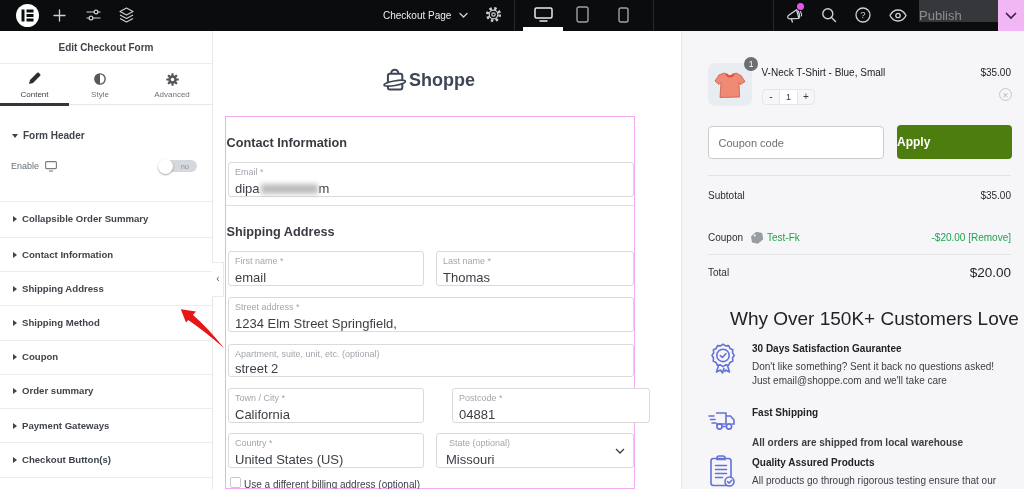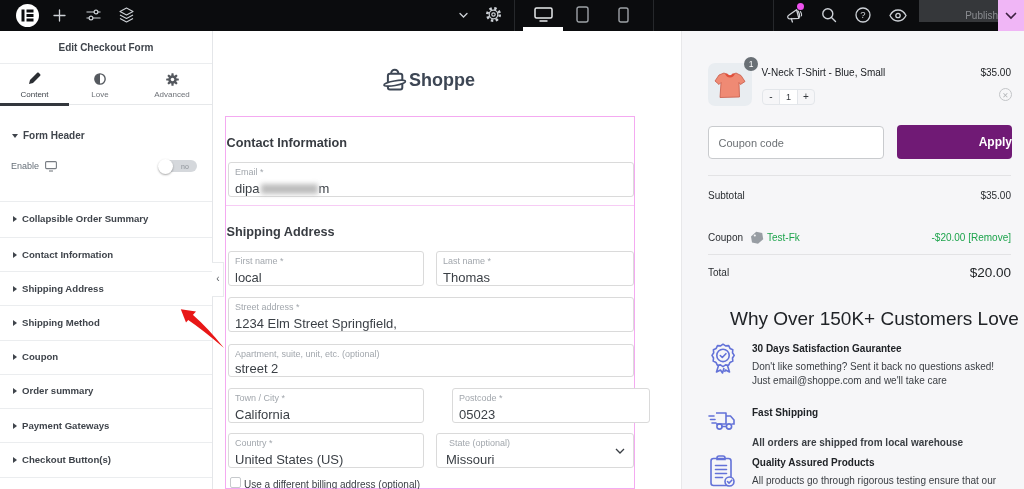--- a/index.html
+++ b/index.html
@@ -2,21 +2,21 @@
 <html><head>
 <meta charset="utf-8">
 <style>
   * { margin:0; padding:0; box-sizing:border-box; }
   html,body { width:1024px; height:489px; }
   body { font-family:"Liberation Sans", sans-serif; position:relative; overflow:hidden; background:#fff; }
   .abs { position:absolute; }
   .topbar { position:absolute; left:0; top:0; width:1024px; height:31px; background:#0b0c0e; }
   .tdiv { position:absolute; top:0; width:1px; height:31px; background:#26282b; }
   .icn { position:absolute; }
-  .pubarea { position:absolute; left:919px; top:0; width:79px; height:22px; background:#35373a; color:#8b8d91; font-size:10px; line-height:31px; text-align:right; }
+  .pubarea { position:absolute; left:919px; top:0; width:79px; height:22px; background:#35373a; color:#8b8d91; font-size:13px; line-height:31px; text-align:left; }
   .pinkbtn { position:absolute; left:998px; top:0; width:26px; height:32px; background:#f0b6f6; }
   .sidebar { position:absolute; left:0; top:31px; width:213px; height:458px; background:#fff; border-right:1px solid #e4e6e9; }
   .sep { position:absolute; left:0; width:212px; height:1px; background:#ebedef; }
   .accrow { position:absolute; left:13px; font-size:9.6px; font-weight:bold; color:#3f444b; }
   .caret-r { display:inline-block; width:0; height:0; border-left:4px solid #3f444b; border-top:3.5px solid transparent; border-bottom:3.5px solid transparent; margin-right:5px; vertical-align:middle; }
   .caret-d { display:inline-block; width:0; height:0; border-top:4px solid #3f444b; border-left:3.5px solid transparent; border-right:3.5px solid transparent; margin-right:5px; vertical-align:middle; }
   .canvas { position:absolute; left:213px; top:31px; width:468px; height:458px; background:#fff; }
   .rpanel { position:absolute; left:681px; top:31px; width:343px; height:458px; background:#f6f6f8; border-left:1px solid #e8e8ea; }
   .formbox { position:absolute; left:225px; top:116px; width:410px; height:373px; border:1px solid #f4aaf1; background:#fff; }
   .field { position:absolute; border:1px solid #dadada; border-radius:3px; background:#fff; }
@@ -46,20 +46,21 @@
       <path d="M0.5 4h14M0.5 10h14" stroke="#cdd1d6" stroke-width="1.2"></path>
       <circle cx="10" cy="4" r="1.9" fill="#0b0c0e" stroke="#cdd1d6" stroke-width="1.2"></circle>
       <circle cx="5" cy="10" r="1.9" fill="#0b0c0e" stroke="#cdd1d6" stroke-width="1.2"></circle>
     </svg>
   <svg class="icn" style="left:119px;top:7px;" width="15" height="16" viewBox="0 0 15 16">
       <path d="M7.5 1L14 4.5 7.5 8 1 4.5z" fill="none" stroke="#cdd1d6" stroke-width="1.1" stroke-linejoin="round"></path>
       <path d="M1 8l6.5 3.5L14 8" fill="none" stroke="#cdd1d6" stroke-width="1.1" stroke-linejoin="round"></path>
       <path d="M1 11.5L7.5 15 14 11.5" fill="none" stroke="#cdd1d6" stroke-width="1.1" stroke-linejoin="round"></path>
     </svg>
 
+  <div class="abs" style="left:383px;top:0;height:31px;line-height:31px;font-size:10px;color:#eceef0;">Checkout Page</div>
   <svg class="icn" style="left:459px;top:12px;" width="9" height="7" viewBox="0 0 9 7">
       <path d="M1 1.5l3.5 3.5L8 1.5" fill="none" stroke="#cdd1d6" stroke-width="1.3" stroke-linecap="round"></path>
     </svg>
   <svg class="icn" style="left:485px;top:6px;" width="17" height="17" viewBox="0 0 17 17">
     <circle cx="8.5" cy="8.5" r="6.2" fill="none" stroke="#cdd1d6" stroke-width="2.6" stroke-dasharray="2.4 2.47"></circle>
     <circle cx="8.5" cy="8.5" r="4.6" fill="#0b0c0e"></circle>
     <circle cx="8.5" cy="8.5" r="4.3" fill="none" stroke="#cdd1d6" stroke-width="1.2"></circle>
     <circle cx="8.5" cy="8.5" r="1.7" fill="none" stroke="#cdd1d6" stroke-width="1.2"></circle>
   </svg>
 
@@ -112,21 +113,21 @@
 <div class="sep" style="top:63px;"></div>
 
 <svg class="abs" style="left:28px;top:72px;" width="13" height="13" viewBox="0 0 13 13">
     <path d="M1 12l1-4 7.2-7.2c0.4-0.4 1.1-0.4 1.5 0l1.5 1.5c0.4 0.4 0.4 1.1 0 1.5L5 11z" fill="#2b2e33"></path>
   </svg>
 <div class="abs" style="left:0px;top:90px;width:69px;text-align:center;font-size:8px;color:#3f444b;">Content</div>
 <svg class="abs" style="left:94px;top:73px;" width="12" height="12" viewBox="0 0 13 13">
     <circle cx="6.5" cy="6.5" r="5.6" fill="none" stroke="#55595f" stroke-width="1.5"></circle>
     <path d="M6.5 0.9a5.6 5.6 0 000 11.2z" fill="#55595f"></path>
   </svg>
-<div class="abs" style="left:69px;top:90px;width:62px;text-align:center;font-size:8px;color:#6d7177;">Love</div>
+<div class="abs" style="left:69px;top:90px;width:62px;text-align:center;font-size:8px;color:#6d7177;">Style</div>
 <svg class="abs" style="left:166px;top:72.5px;" width="13" height="13" viewBox="0 0 14 14">
   <g fill="#54585e">
       <circle cx="7" cy="7" r="4.6"></circle>
   <rect x="5.8" y="0.2" width="2.4" height="3" rx="0.6"></rect>
       <rect x="5.8" y="10.8" width="2.4" height="3" rx="0.6"></rect>
   <rect x="0.2" y="5.8" width="3" height="2.4" rx="0.6"></rect>
       <rect x="10.8" y="5.8" width="3" height="2.4" rx="0.6"></rect>
   <rect x="5.8" y="0.2" width="2.4" height="3" rx="0.6" transform="rotate(45 7 7)"></rect>
       <rect x="5.8" y="10.8" width="2.4" height="3" rx="0.6" transform="rotate(45 7 7)"></rect>
   <rect x="0.2" y="5.8" width="3" height="2.4" rx="0.6" transform="rotate(45 7 7)"></rect>
@@ -182,41 +183,41 @@
 <div class="abs" style="left:226px;top:205px;width:408px;height:1px;background:#f7ccf5;"></div>
 <div class="h14" style="left:226.5px;top:136px;">Contact Information</div>
 <div class="field" style="left:228px;top:162px;width:406px;height:35px;">
   <div class="flabel">Email *</div>
   <div class="fvalue">dipa<span style="display:inline-block;width:57px;height:10px;background:#bdbdbd;filter:blur(2.5px);vertical-align:middle;margin:0 1px 2px 1px;"></span>m</div>
 </div>
 <div class="h14" style="left:226.5px;top:225px;">Shipping Address</div>
 
 <div class="field" style="left:228px;top:251px;width:196px;height:35px;">
   <div class="flabel">First name *</div>
-    <div class="fvalue">local</div>
+    <div class="fvalue">email</div>
 </div>
 <div class="field" style="left:436px;top:251px;width:198px;height:35px;">
   <div class="flabel">Last name *</div>
     <div class="fvalue">Thomas</div>
 </div>
 <div class="field" style="left:228px;top:297px;width:406px;height:35px;">
   <div class="flabel">Street address *</div>
     <div class="fvalue">1234 Elm Street Springfield,</div>
 </div>
 <div class="field" style="left:228px;top:344px;width:406px;height:33px;">
   <div class="flabel">Apartment, suite, unit, etc. (optional)</div>
     <div class="fvalue" style="top:16px;">street 2</div>
 </div>
 <div class="field" style="left:228px;top:388px;width:196px;height:35px;">
   <div class="flabel">Town / City *</div>
     <div class="fvalue">California</div>
 </div>
 <div class="field" style="left:436px;top:388px;width:198px;height:35px;margin-left:16px;">
   <div class="flabel">Postcode *</div>
-    <div class="fvalue">05023</div>
+    <div class="fvalue">04881</div>
 </div>
 <div class="field" style="left:228px;top:433px;width:196px;height:35px;">
   <div class="flabel">Country *</div>
     <div class="fvalue">United States (US)</div>
 </div>
 <div class="field" style="left:436px;top:433px;width:198px;height:35px;">
   <div class="flabel" style="left:12px;">State (optional)</div>
     <div class="fvalue" style="left:9px;">Missouri</div>
   <svg class="abs" style="right:8px;top:14px;" width="10" height="7" viewBox="0 0 10 7">
       <path d="M1 1l4 4 4-4" fill="none" stroke="#3a3f45" stroke-width="1.3"></path>
@@ -243,21 +244,21 @@
 
 <div class="abs" style="left:762px;top:89px;width:53px;height:16px;border:1px solid #e3e6ea;border-radius:4px;background:#f6f6f8;"></div>
 <div class="abs" style="left:779px;top:89px;width:19px;height:16px;border:1px solid #e3e6ea;background:#fff;"></div>
 <div class="abs" style="left:762px;top:89px;width:18px;height:16px;font-size:10px;color:#33373c;text-align:center;line-height:15px;">-</div>
 <div class="abs" style="left:779px;top:89px;width:19px;height:16px;font-size:9px;color:#33373c;text-align:center;line-height:16px;">1</div>
 <div class="abs" style="left:797px;top:89px;width:18px;height:16px;font-size:10px;color:#33373c;text-align:center;line-height:16px;">+</div>
 <div class="abs" style="left:999px;top:88px;width:13px;height:13px;border:1px solid #c3c5c8;border-radius:50%;color:#b1b4b7;font-size:7.5px;text-align:center;line-height:13px;">✕</div>
 
 <div class="abs" style="left:708px;top:126px;width:176px;height:33px;border:1px solid #c9cbce;border-radius:4px;background:#fff;"></div>
 <div class="abs" style="left:718.5px;top:137px;font-size:11px;color:#6c7074;">Coupon code</div>
-<div class="abs" style="left:897px;top:125px;width:115px;height:34px;border-radius:4px;background:#701a75;color:#fff;font-size:12px;font-weight:bold;text-align:right;line-height:34px;">Apply</div>
+<div class="abs" style="left:897px;top:125px;width:115px;height:34px;border-radius:4px;background:#4d7c0f;color:#fff;font-size:12px;font-weight:bold;text-align:left;line-height:34px;">Apply</div>
 
 <div class="abs" style="left:708px;top:175px;width:303px;height:1px;background:#e3e3e5;"></div>
 <div class="rrow" style="left:708px;top:190px;">Subtotal</div>
 <div class="rrow" style="left:911px;top:190px;width:100px;text-align:right;">$35.00</div>
 
 <div class="rrow" style="left:708px;top:231.5px;">Coupon</div>
 <svg class="abs" style="left:750px;top:230.5px;" width="14" height="13" viewBox="0 0 14 13">
     <path d="M1 5.5L6.2 0.8 12.2 2l1 6.2-5.2 4.5-6-1.2z" fill="#989da3"></path>
     <circle cx="4.8" cy="4.5" r="1.1" fill="#f6f6f8"></circle>
   </svg>

